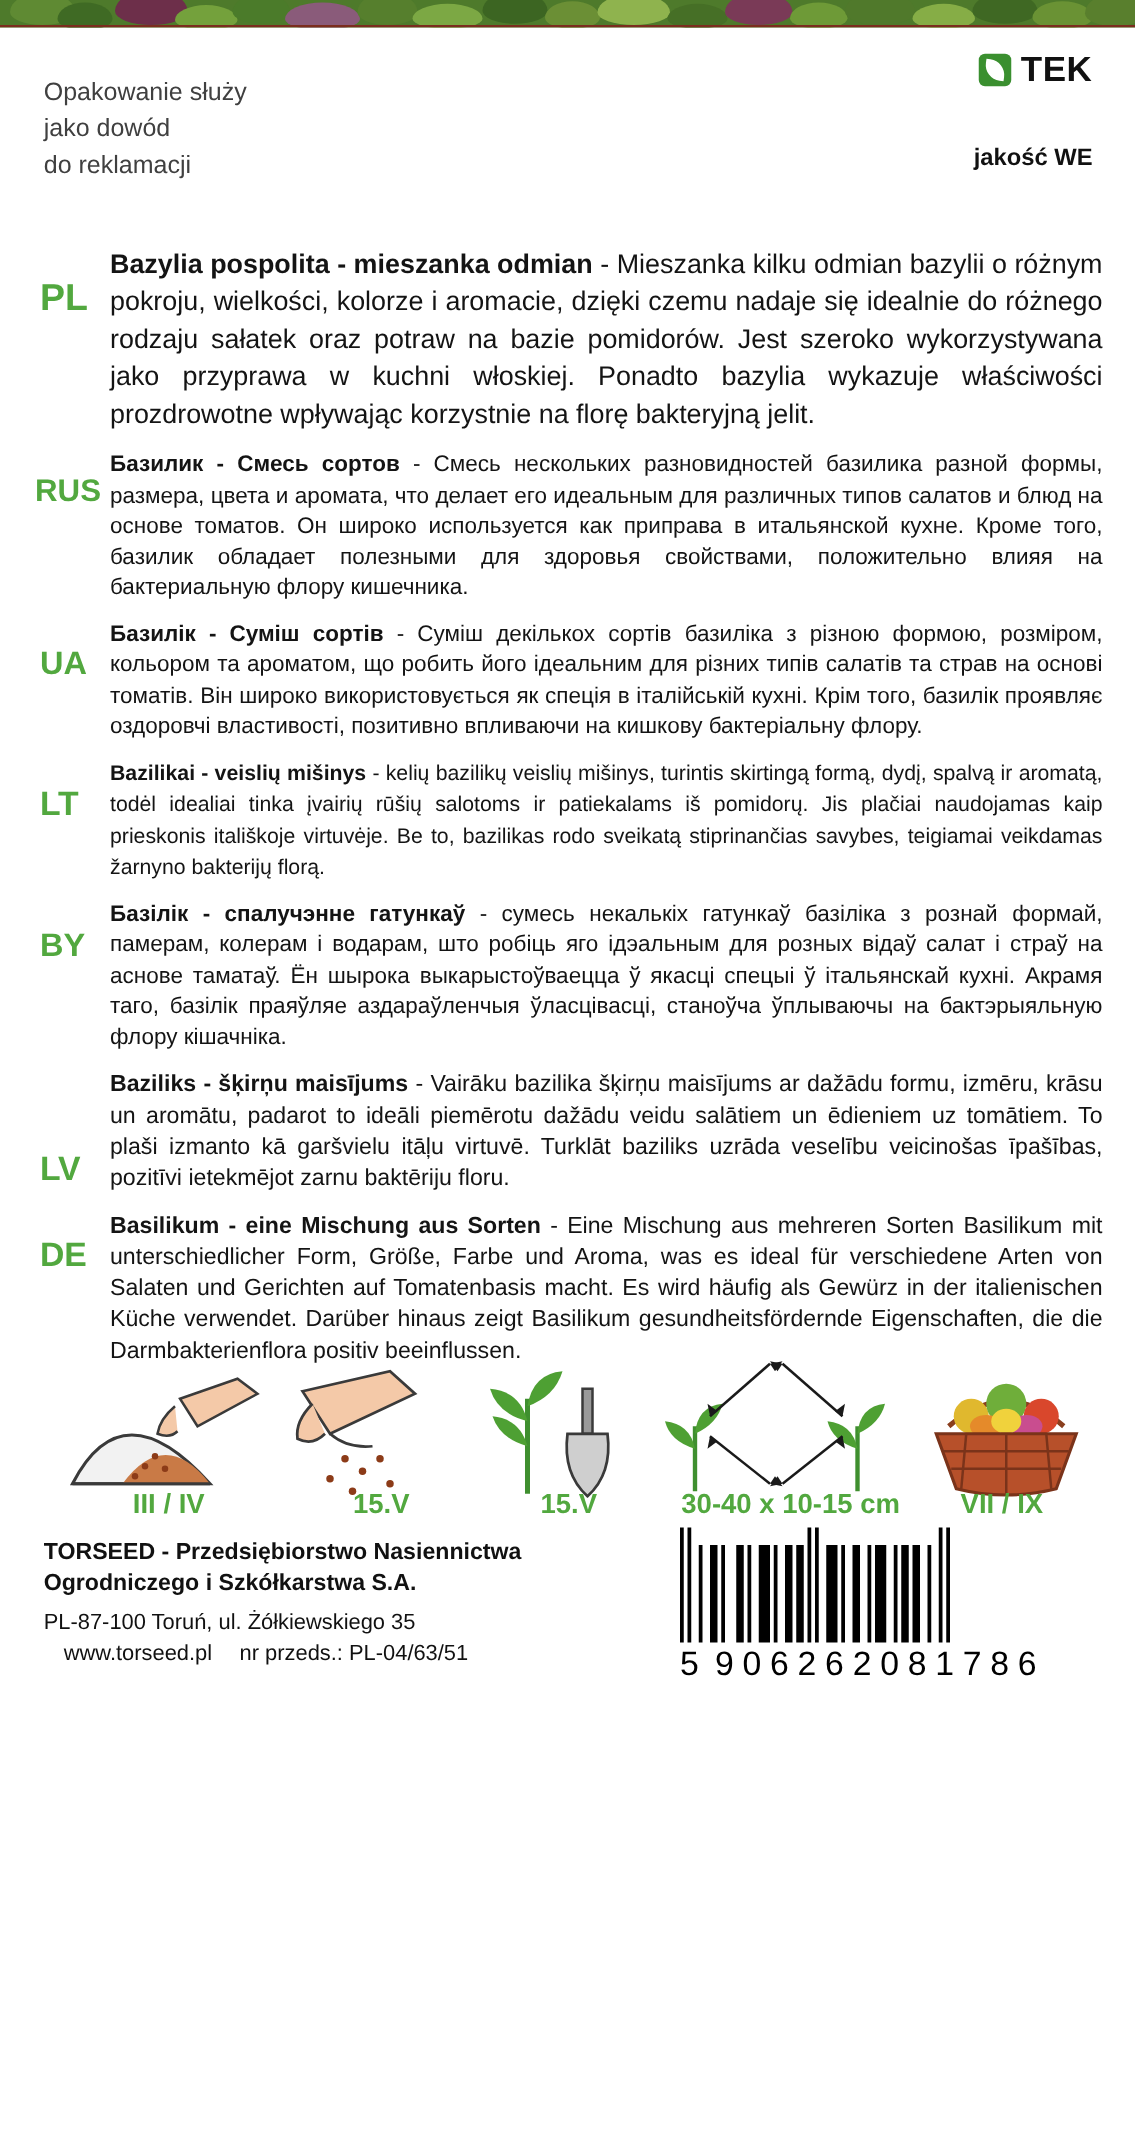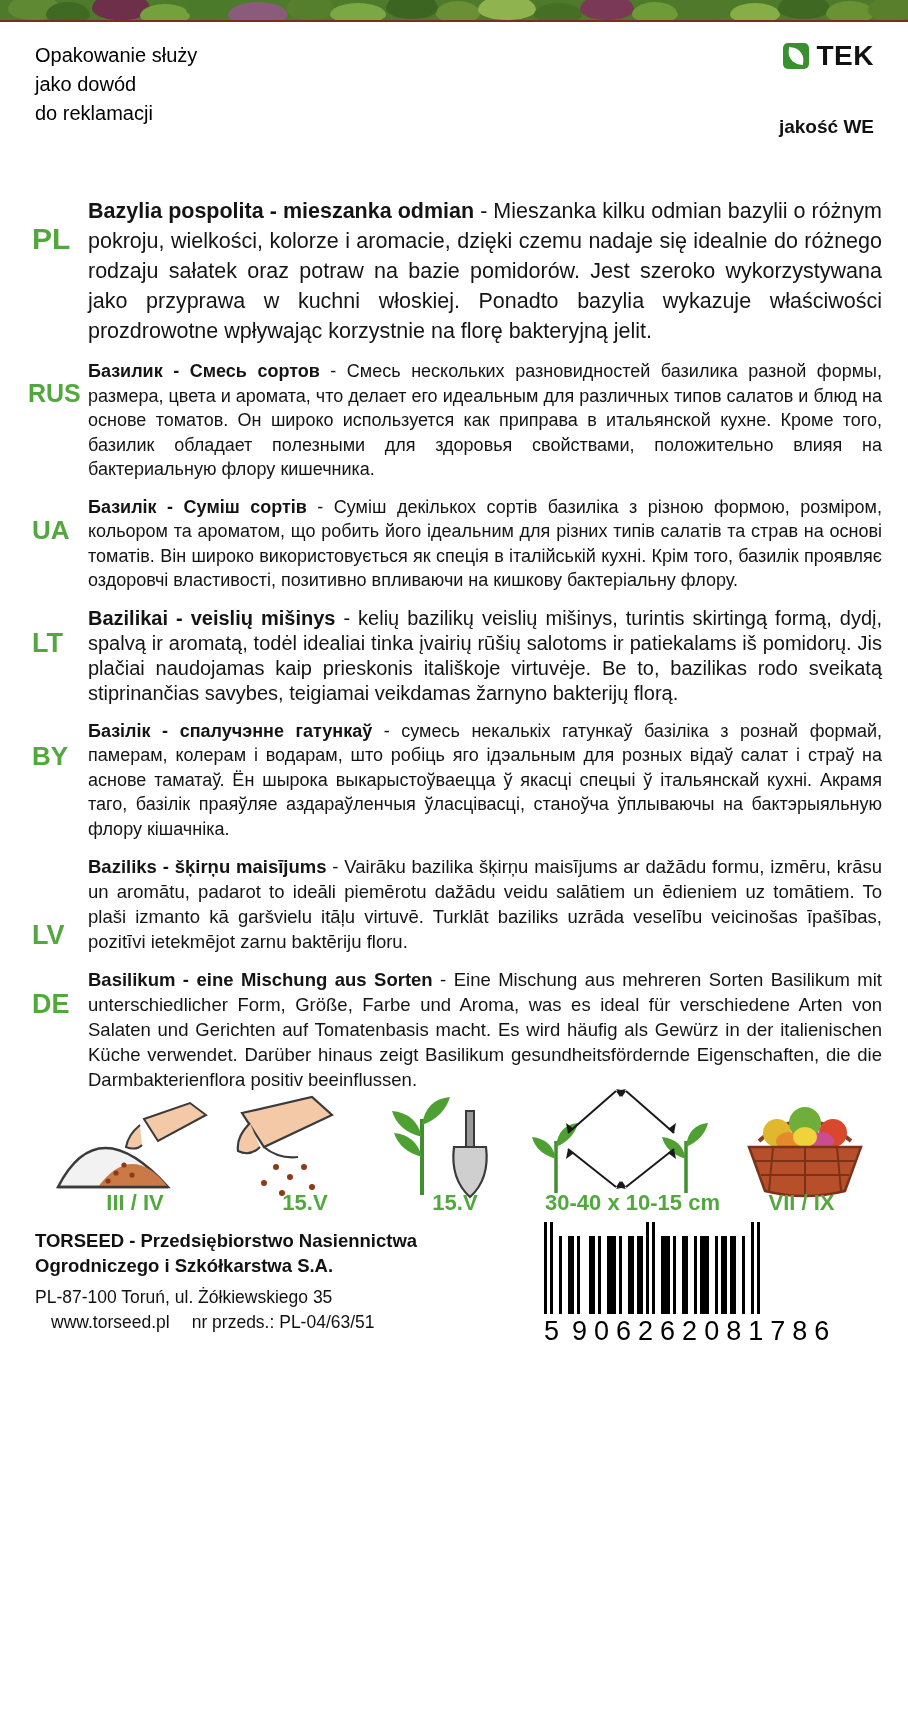--- a/index.html
+++ b/index.html
@@ -35,24 +35,24 @@
     background: #7b2d1e;
   }
 
   
   .header {
     position: absolute;
     top: 40px; left: 0; width: 908px;
   }
   .header-left {
     position: absolute;
-    left: 35px; top: 1px;
+    left: 35px; top: 20px;
     font-size: 20px;
     line-height: 29px;
-    color: #000000;
+    color: #404040;
   }
   .brand {
     position: absolute;
     right: 34px; top: 0px;
     display: flex;
     align-items: center;
     gap: 8px;
   }
   .brand-mark {
     width: 26px; height: 26px;
@@ -112,21 +112,21 @@
   }
   .desc-text b { font-weight: bold; }
 
   
   .block-PL .desc-text { font-size: 21.5px; line-height: 30px; }
   .block-PL .lang-code { font-size: 30px; top: 26px; }
   .block-RUS .desc-text { font-size: 18px; line-height: 24.5px; }
   .block-RUS .lang-code { font-size: 25px; top: 20px; left: 28px; }
   .block-UA .desc-text { font-size: 18px; line-height: 24.5px; }
   .block-UA .lang-code { font-size: 26px; top: 20px; }
-  .block-LT .desc-text { font-size: 20px; line-height: 25px; }
+  .block-LT .desc-text { font-size: 17px; line-height: 25px; }
   .block-LT .lang-code { font-size: 27px; top: 22px; }
   .block-BY .desc-text { font-size: 18px; line-height: 24.5px; }
   .block-BY .lang-code { font-size: 26px; top: 22px; }
   .block-LV .desc-text { font-size: 18.5px; line-height: 25px; }
   .block-LV .lang-code { font-size: 27px; top: 22px; margin-top: 44px; }
   .block-DE .desc-text { font-size: 18.5px; line-height: 25px; }
   .block-DE .lang-code { font-size: 27px; top: 22px; }
 
   
   .pictos {

